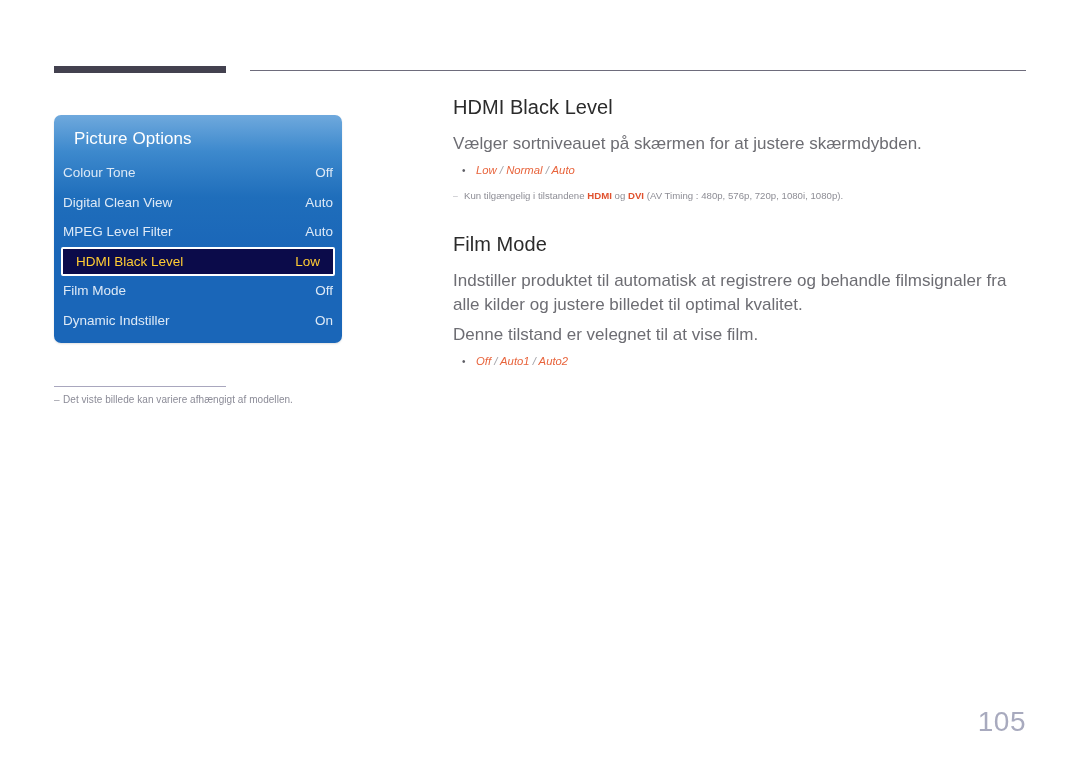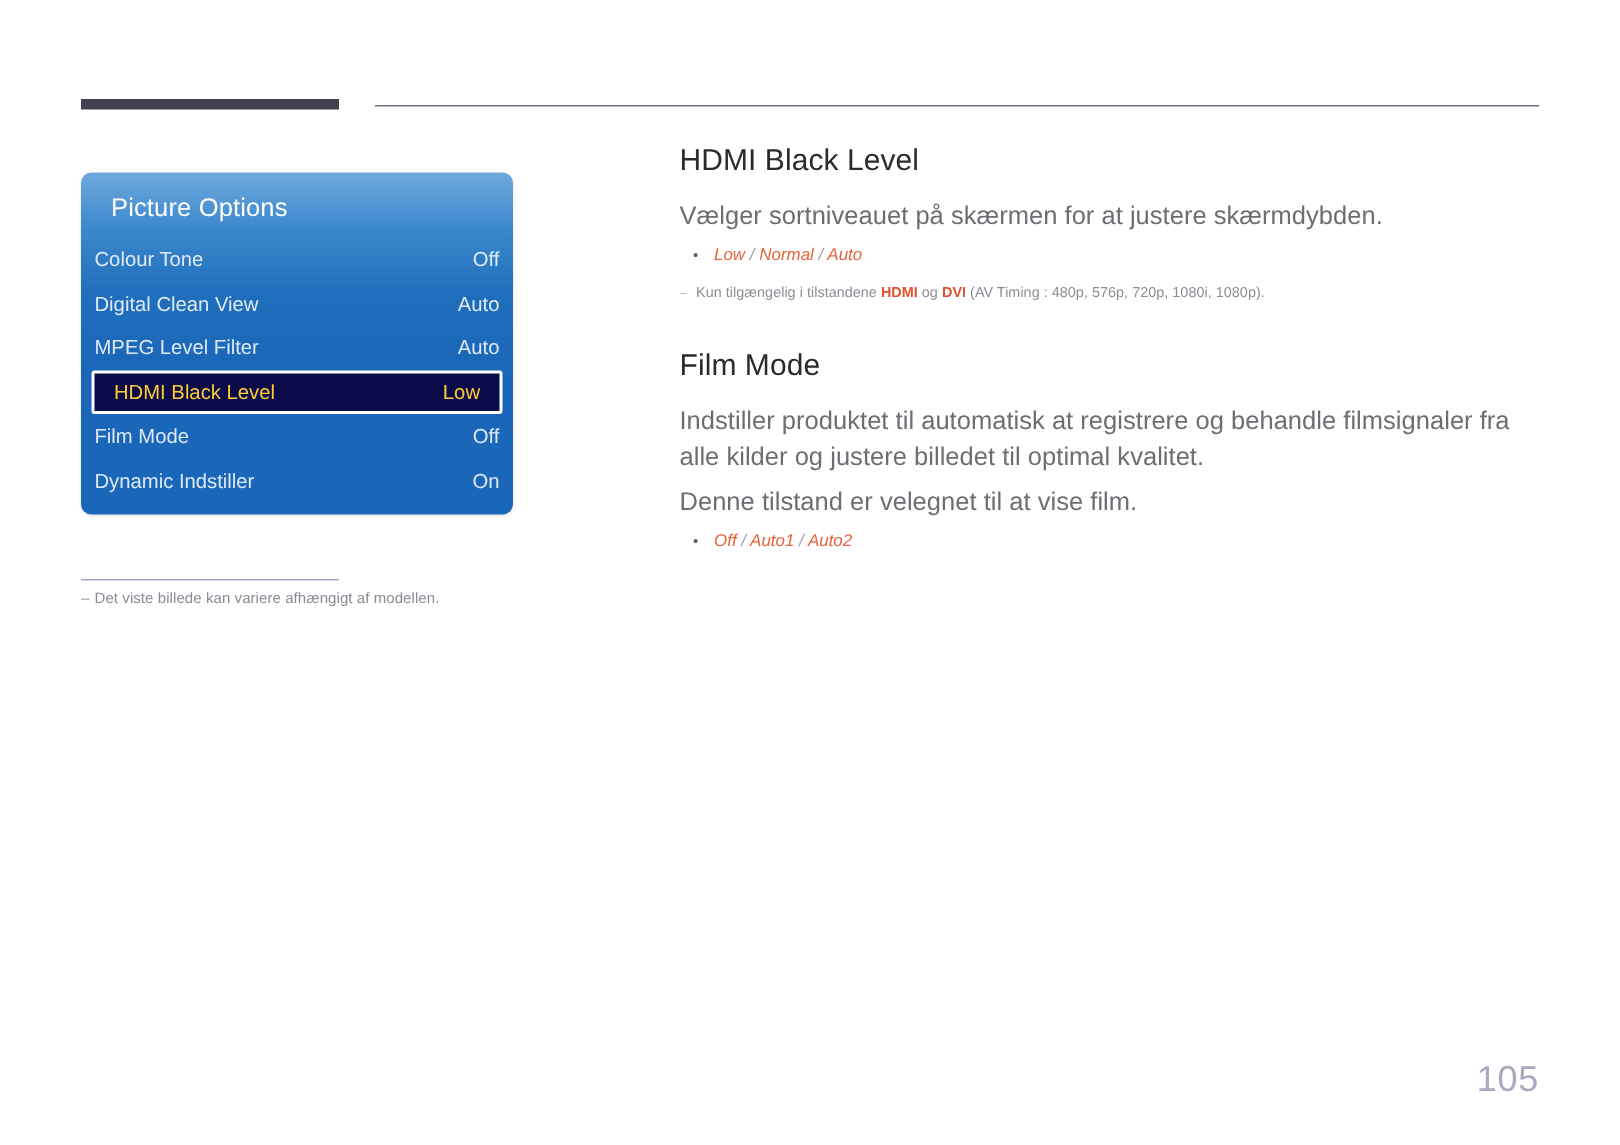--- a/index.html
+++ b/index.html
@@ -181,21 +181,21 @@
     width: 11px;
     color: #b0b0b8;
   }
   .hl { color: #e0512e; font-weight: bold; }
 
   
   .page-number {
     position: absolute;
     right: 54px;
     top: 706px;
-    font-size: 24px;
+    font-size: 28px;
     color: #a8aabe;
     letter-spacing: 0.5px;
   }
 </style>
 </head>
 <body>
 
 <div class="header-rules">
   <div class="header-bar-thick"></div>
   <div class="header-bar-thin"></div>

